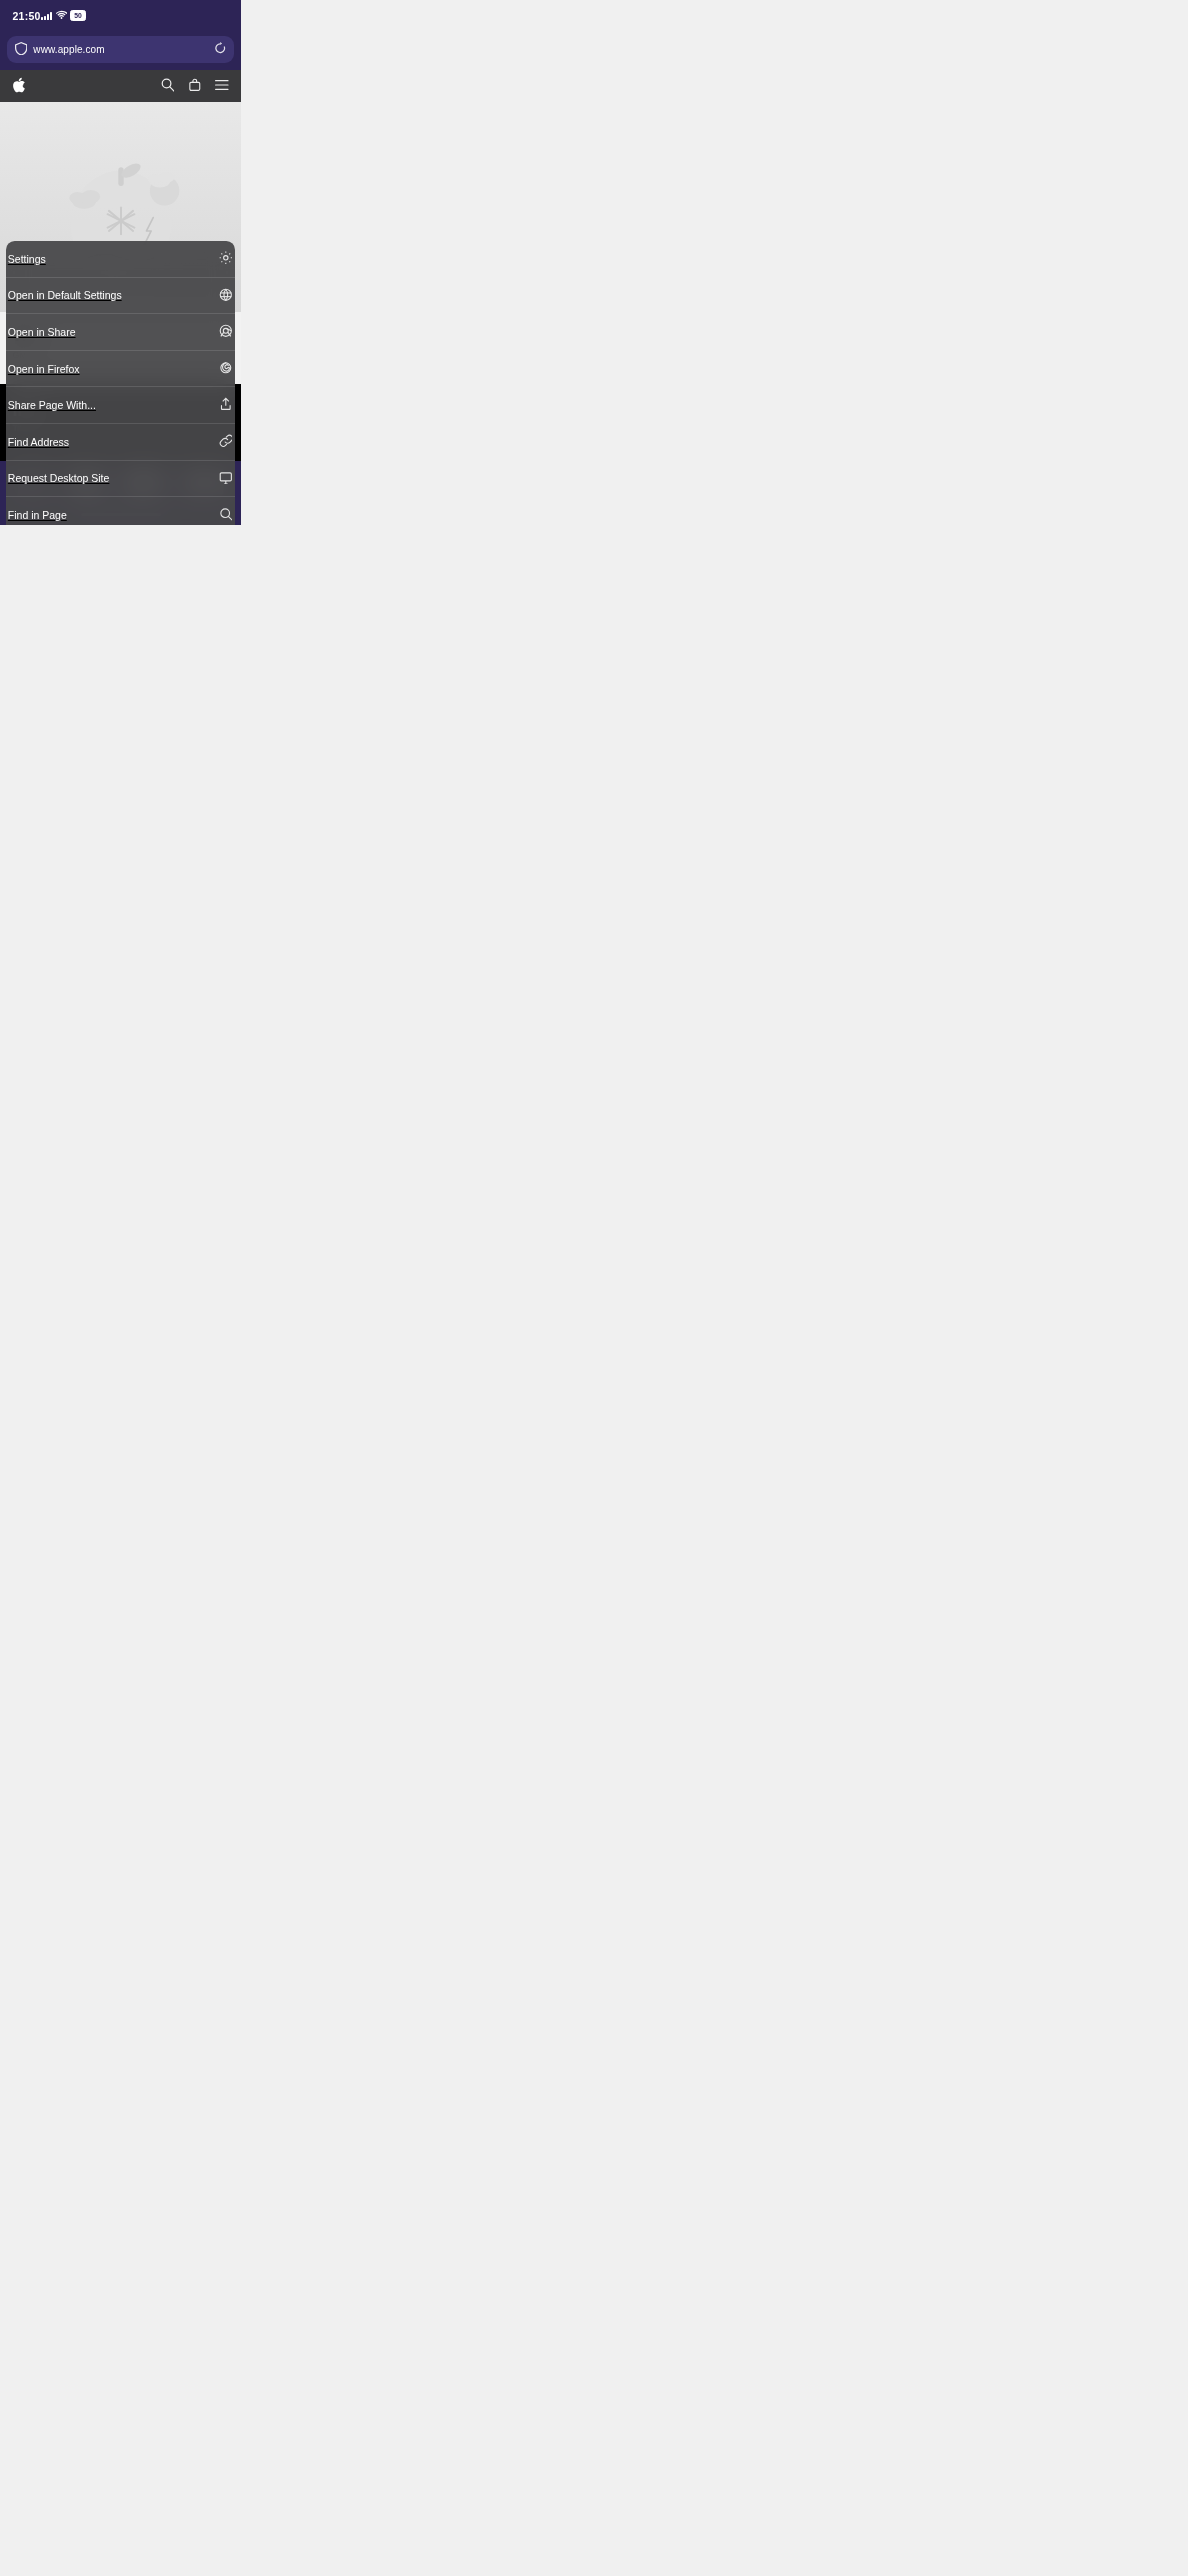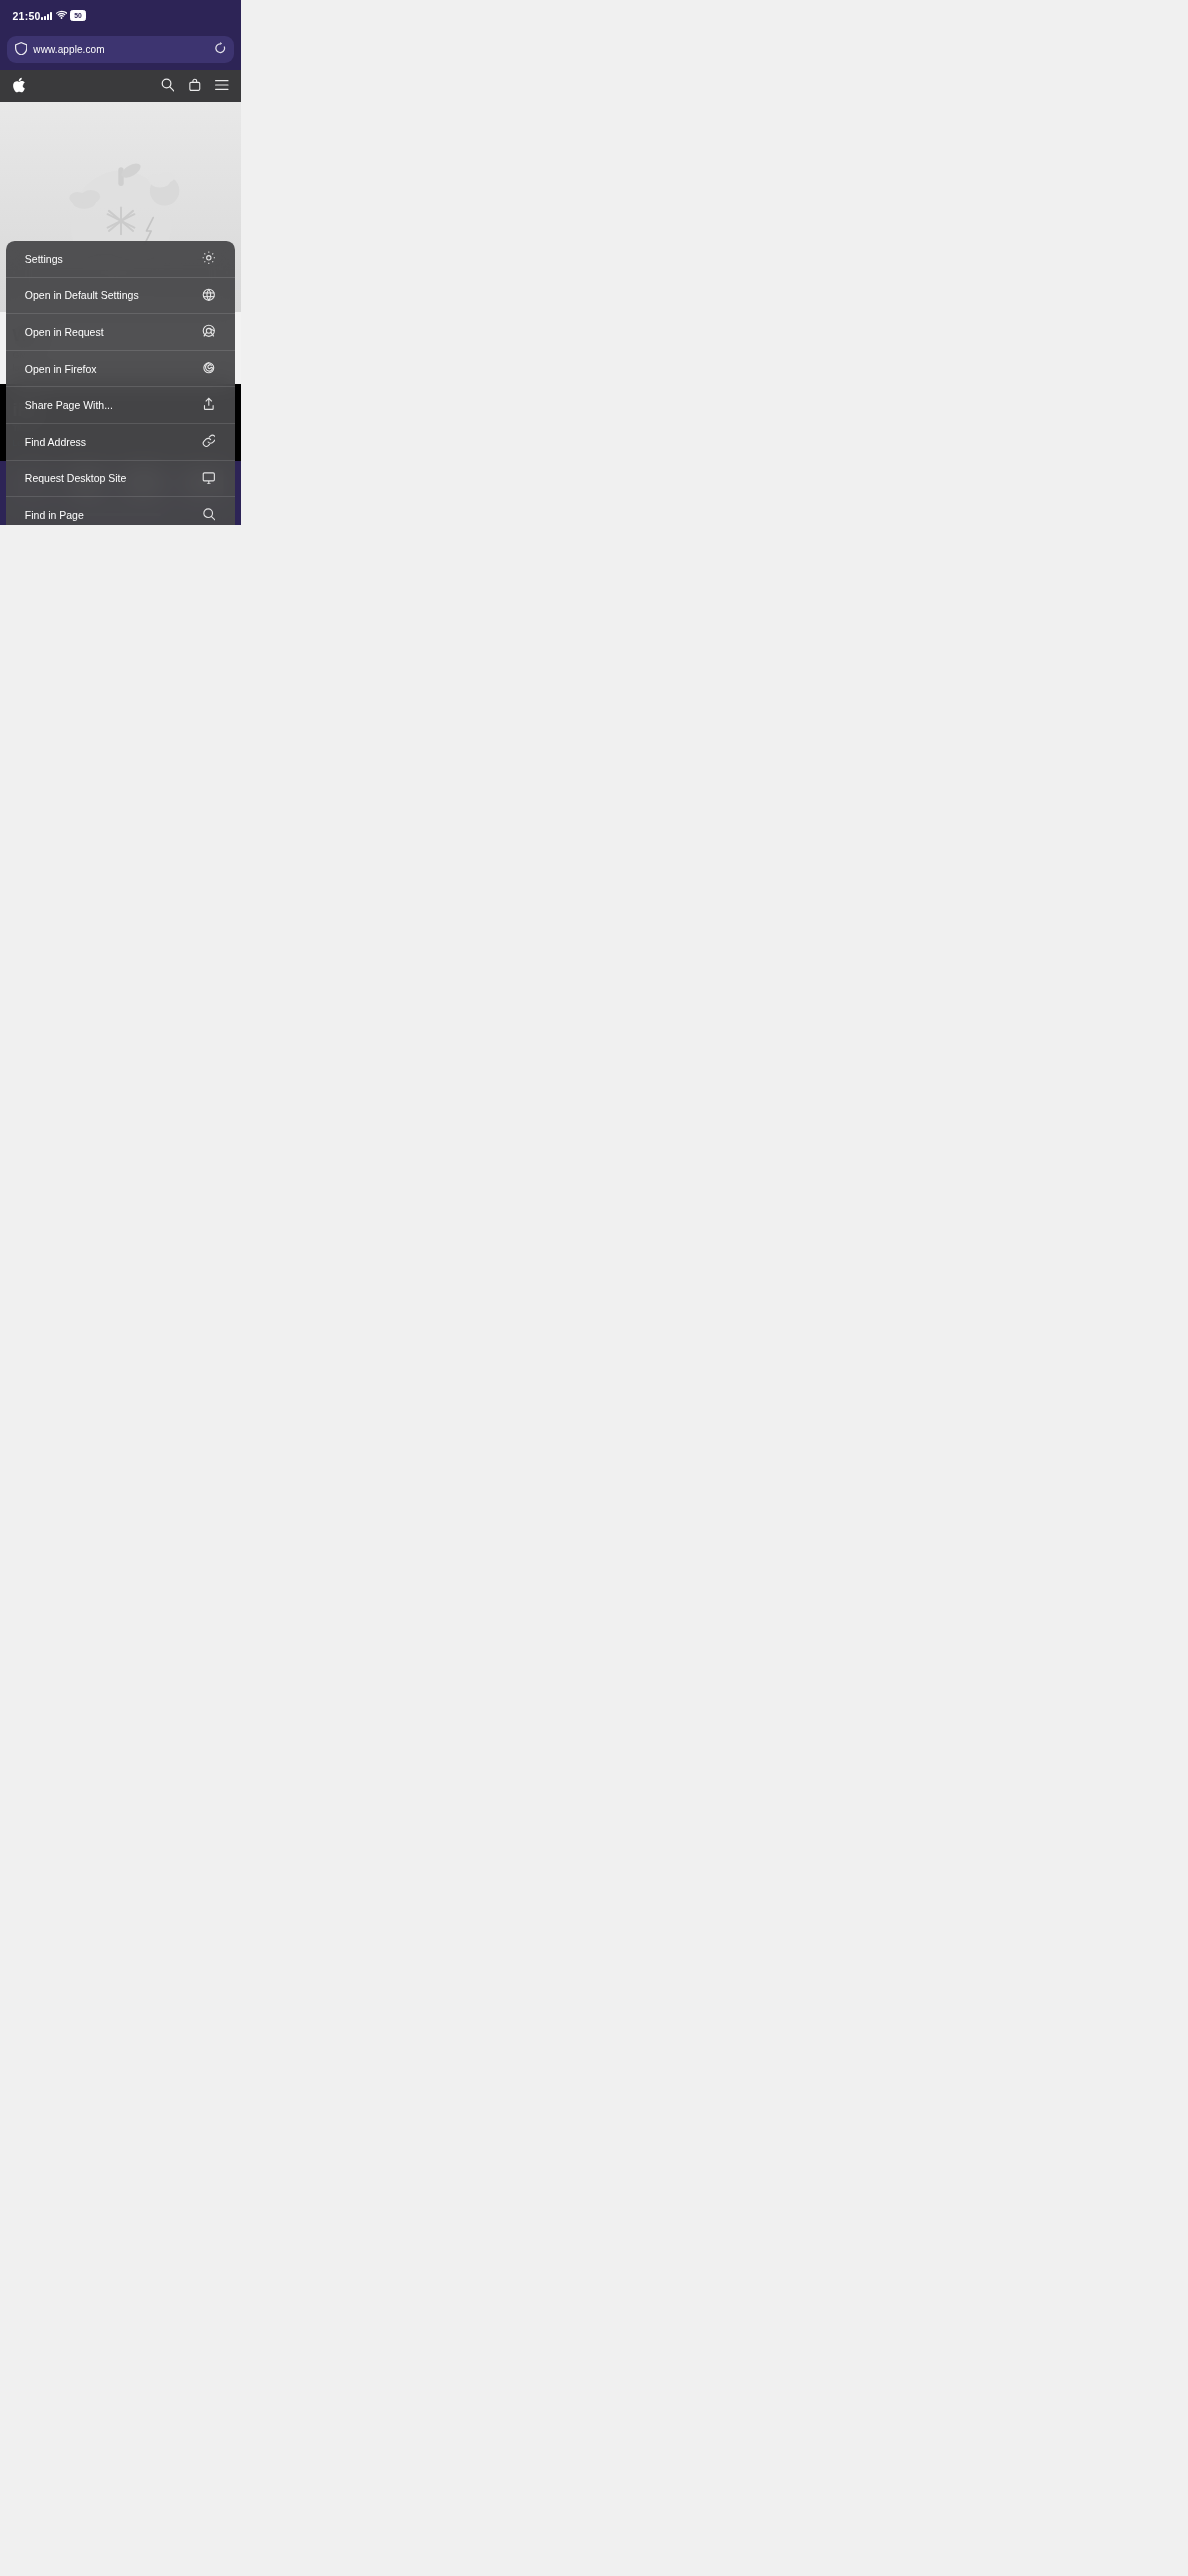--- a/index.html
+++ b/index.html
@@ -215,23 +215,24 @@
       background: rgba(72, 72, 74, 0.95);
       border-radius: 8.7px;
       overflow: hidden;
       backdrop-filter: blur(12.4px);
     }
 
     .menu-item {
       display: flex;
       align-items: center;
       justify-content: space-between;
-      padding: 10px 19px;
+      padding: 10px 2px;
       cursor: pointer;
       border-bottom: 0.6px solid rgba(255,255,255,0.12);
+      text-decoration: underline;
     }
 
     .menu-item:last-child {
       border-bottom: none;
     }
 
     .menu-item-label {
       font-size: 10.5px;
       color: white;
       font-weight: 400;
@@ -434,21 +435,21 @@
         <svg width="13.6" height="13.6" viewBox="0 0 22 22" fill="none" stroke="white" stroke-width="1.8">
           <circle cx="11" cy="11" r="9"></circle>
           <path d="M11 2C11 2 8 6 8 11s3 9 3 9M11 2c0 0 3 4 3 9s-3 9-3 9"></path>
           <line x1="2" y1="8" x2="20" y2="8"></line>
           <line x1="2" y1="14" x2="20" y2="14"></line>
         </svg>
       </span>
     </div>
 
     <div class="menu-item">
-      <span class="menu-item-label">Open in Request</span>
+      <span class="menu-item-label">Open in Share</span>
       <span class="menu-item-icon">
         <svg width="13.6" height="13.6" viewBox="0 0 22 22" fill="none" stroke="white" stroke-width="1.8">
           <circle cx="11" cy="11" r="9"></circle>
           <circle cx="11" cy="11" r="4"></circle>
           <line x1="11" y1="7" x2="20" y2="11"></line>
           <line x1="7.5" y1="13.5" x2="3" y2="20"></line>
           <line x1="14.5" y1="13.5" x2="19" y2="20"></line>
         </svg>
       </span>
     </div>

